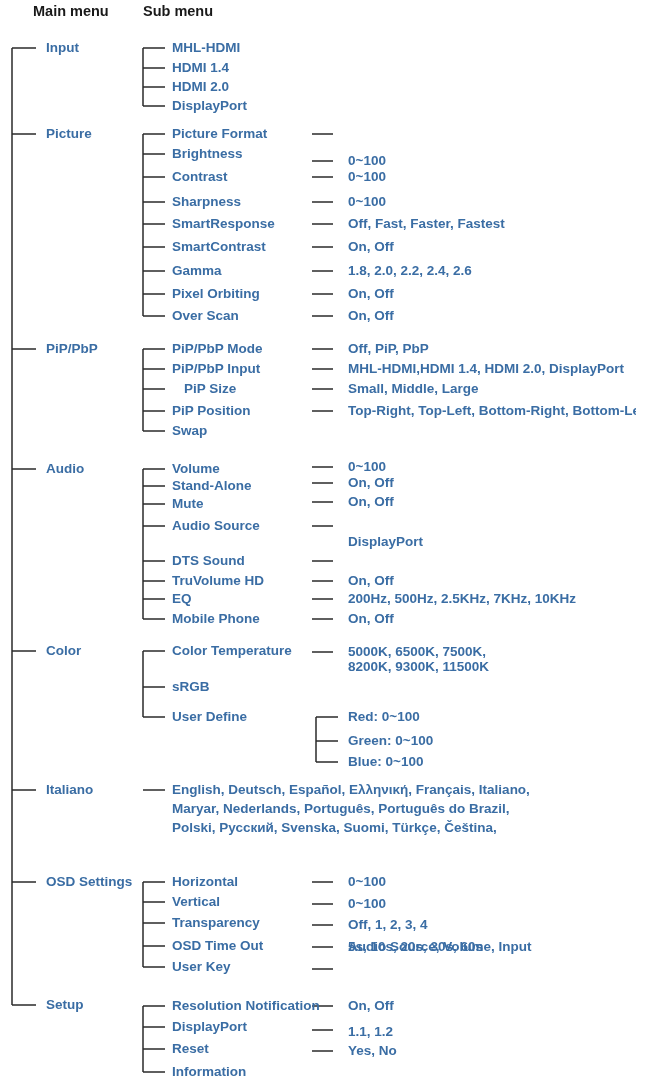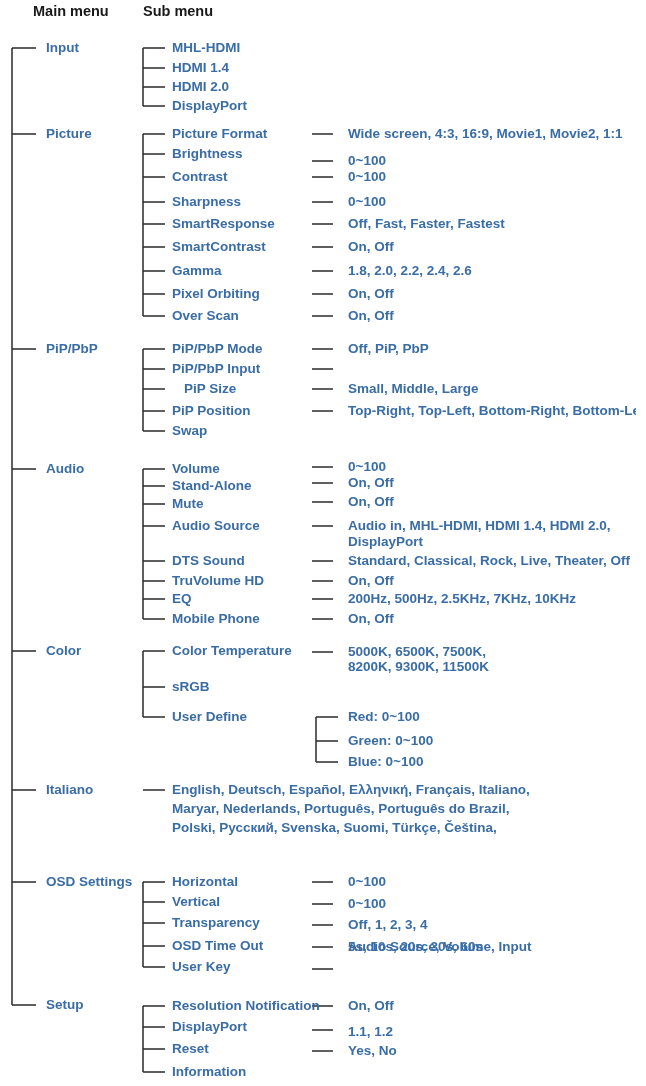--- a/index.html
+++ b/index.html
@@ -86,55 +86,53 @@
   <div class="t" style="left:172px;top:126px">Picture Format</div>
   <div class="t" style="left:172px;top:146px">Brightness</div>
   <div class="t" style="left:172px;top:169px">Contrast</div>
   <div class="t" style="left:172px;top:194px">Sharpness</div>
   <div class="t" style="left:172px;top:216px">SmartResponse</div>
   <div class="t" style="left:172px;top:239px">SmartContrast</div>
   <div class="t" style="left:172px;top:263px">Gamma</div>
   <div class="t" style="left:172px;top:286px">Pixel Orbiting</div>
   <div class="t" style="left:172px;top:308px">Over Scan</div>
 
-  <div class="t" style="left:348px;top:126px">Wide screen, 4:3, 16:9, Movie1, Movie2, 1:1</div>
   <div class="t" style="left:348px;top:153px">0~100</div>
   <div class="t" style="left:348px;top:169px">0~100</div>
   <div class="t" style="left:348px;top:194px">0~100</div>
   <div class="t" style="left:348px;top:216px">Off, Fast, Faster, Fastest</div>
   <div class="t" style="left:348px;top:239px">On, Off</div>
   <div class="t" style="left:348px;top:263px">1.8, 2.0, 2.2, 2.4, 2.6</div>
   <div class="t" style="left:348px;top:286px">On, Off</div>
   <div class="t" style="left:348px;top:308px">On, Off</div>
 
   <div class="t" style="left:172px;top:341px">PiP/PbP Mode</div>
   <div class="t" style="left:172px;top:361px">PiP/PbP Input</div>
   <div class="t" style="left:184px;top:381px">PiP Size</div>
   <div class="t" style="left:172px;top:403px">PiP Position</div>
   <div class="t" style="left:172px;top:423px">Swap</div>
 
   <div class="t" style="left:348px;top:341px">Off, PiP, PbP</div>
+  <div class="t" style="left:348px;top:361px">MHL-HDMI,HDMI 1.4, HDMI 2.0, DisplayPort</div>
   <div class="t" style="left:348px;top:381px">Small, Middle, Large</div>
   <div class="t" style="left:348px;top:403px">Top-Right, Top-Left, Bottom-Right, Bottom-Left</div>
 
   <div class="t" style="left:172px;top:461px">Volume</div>
   <div class="t" style="left:172px;top:478px">Stand-Alone</div>
   <div class="t" style="left:172px;top:496px">Mute</div>
   <div class="t" style="left:172px;top:518px">Audio Source</div>
   <div class="t" style="left:172px;top:553px">DTS Sound</div>
   <div class="t" style="left:172px;top:573px">TruVolume HD</div>
   <div class="t" style="left:172px;top:591px">EQ</div>
   <div class="t" style="left:172px;top:611px">Mobile Phone</div>
 
   <div class="t" style="left:348px;top:459px">0~100</div>
   <div class="t" style="left:348px;top:475px">On, Off</div>
   <div class="t" style="left:348px;top:494px">On, Off</div>
-  <div class="t" style="left:348px;top:518px">Audio in, MHL-HDMI, HDMI 1.4, HDMI 2.0,</div>
   <div class="t" style="left:348px;top:534px">DisplayPort</div>
-  <div class="t" style="left:348px;top:553px">Standard, Classical, Rock, Live, Theater, Off</div>
   <div class="t" style="left:348px;top:573px">On, Off</div>
   <div class="t" style="left:348px;top:591px">200Hz, 500Hz, 2.5KHz, 7KHz, 10KHz</div>
   <div class="t" style="left:348px;top:611px">On, Off</div>
 
   <div class="t" style="left:172px;top:643px">Color Temperature</div>
   <div class="t" style="left:172px;top:679px">sRGB</div>
   <div class="t" style="left:172px;top:709px">User Define</div>
 
   <div class="t" style="left:348px;top:644px">5000K, 6500K, 7500K,</div>
   <div class="t" style="left:348px;top:659px">8200K, 9300K, 11500K</div>

